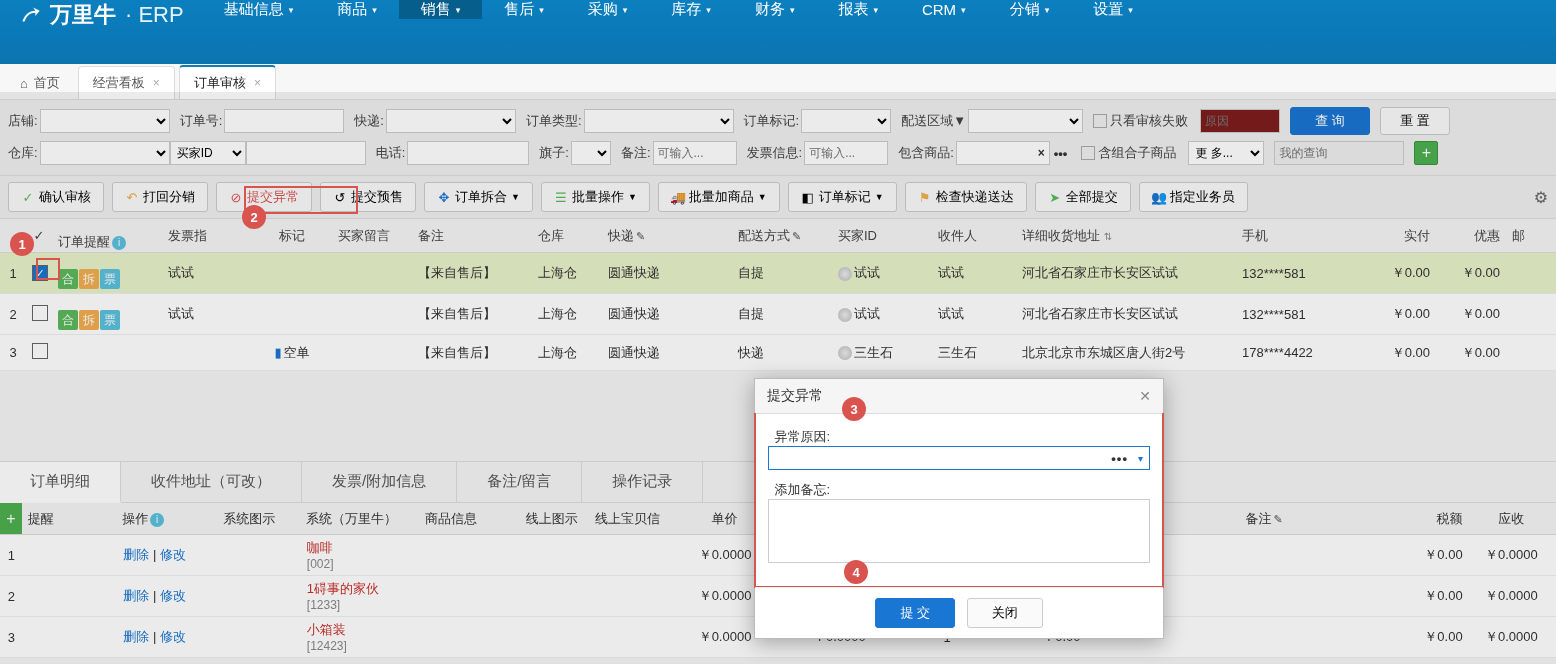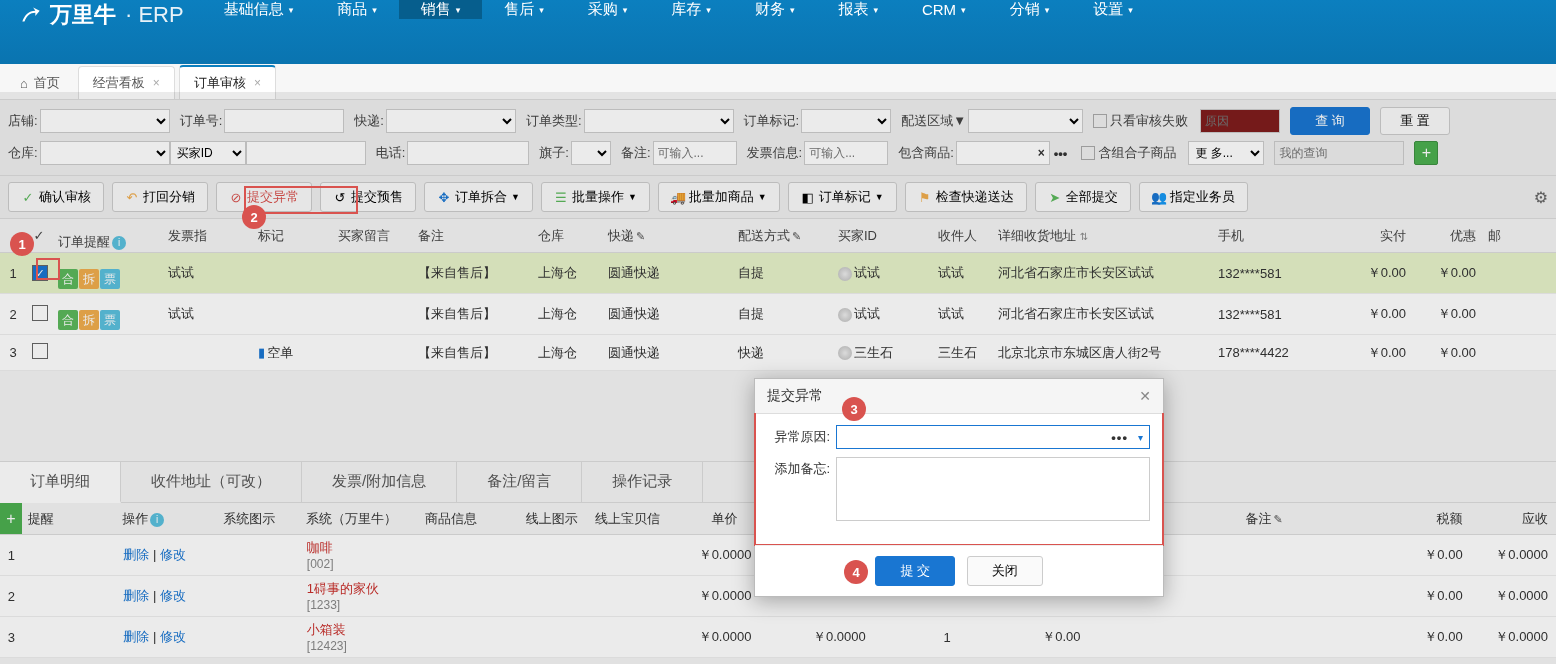--- a/index.html
+++ b/index.html
@@ -47,29 +47,29 @@
 
 .tbl { background: #fff; }
 .tbl-head, .tbl-row { display: flex; align-items: center; border-bottom: 1px solid #eee; min-height: 30px; }
 .tbl-head { background: #f5f5f5; font-weight: normal; color: #444; height: 34px; border-bottom: 1px solid #ddd; }
 .tbl-row.sel { background: #e6f2c9; }
 .cell { padding: 4px 6px; white-space: nowrap; overflow: hidden; font-size: 13px; }
 .c-idx { width: 26px; text-align: center; }
 .c-chk { width: 26px; text-align: center; }
 .c-remind { width: 110px; margin-top: 12px; }
 .c-inv { width: 90px; }
-.c-mark { width: 80px; }
+.c-mark { width: 80px; text-align: center; }
 .c-buyer { width: 80px; }
 .c-note { width: 120px; }
 .c-wh { width: 70px; }
 .c-express { width: 130px; }
 .c-deliv { width: 100px; }
 .c-buyid { width: 100px; }
 .c-recv { width: 60px; }
-.c-addr { width: 220px; }
+.c-addr { width: 220px; margin-left: 24px; }
 .c-phone { width: 130px; }
 .c-pay { width: 70px; text-align: right; }
 .c-disc { width: 70px; text-align: right; }
 .c-post { width: 40px; }
 
 .badge { display: inline-flex; }
 .bd { width: 20px; height: 20px; display: inline-flex; align-items: center; justify-content: center; color: #fff; font-size: 12px; border-radius: 2px; margin-right: 1px; }
 .bd.g { background: #5cb85c; }
 .bd.o { background: #f0ad4e; }
 .bd.b { background: #5bc0de; }
@@ -95,31 +95,31 @@
 .d-prod { width: 110px; }
 .d-onlineicon { width: 75px; }
 .d-online { width: 90px; }
 .d-price { width: 115px; text-align: center; }
 .d-price2 { width: 135px; text-align: center; }
 .d-qty { width: 100px; text-align: center; }
 .d-amt { width: 150px; text-align: center; }
 .d-sp { width: 120px; }
 .d-notes { width: 170px; }
 .d-tax { width: 80px; text-align: right; }
-.d-recv { width: 95px; text-align: right; padding-right: 8px; }
+.d-recv { width: 95px; text-align: center; padding-right: 8px; }
 .link { color: #1976d2; cursor: pointer; }
 .prod-red { color: #c9302c; }
 .prod-gray { color: #888; font-size: 12px; }
 
 
 .modal { position: absolute; left: 754px; top: 378px; width: 410px; background: #fff; border: 1px solid #bbb; box-shadow: 0 4px 20px rgba(0,0,0,0.3); z-index: 50; }
 .modal-head { background: #f5f5f5; border-bottom: 1px solid #ddd; padding: 8px 12px; display: flex; align-items: center; font-size: 14px; }
 .modal-head .x { margin-left: auto; color: #888; cursor: pointer; font-size: 14px; }
 .modal-body { padding: 12px; border: 2px solid #d9534f; border-top: none; margin: -1px; }
-.modal .row { display: flex; margin-bottom: 8px; }
+.modal .row { display: flex; margin-bottom: 8px; flex-direction: column; }
 .modal .lbl { width: 68px; text-align: right; padding-right: 6px; padding-top: 3px; }
 .modal .ctl { flex: 1; }
 .modal .combo { border: 1px solid #1976d2; height: 24px; width: 100%; display: flex; align-items: center; }
 .modal .combo .dots { margin-left: auto; padding: 0 4px; cursor: pointer; font-weight: bold; letter-spacing: 1px; }
 .modal .combo .caret2 { padding: 0 6px; color: #1976d2; cursor: pointer; font-size: 10px; }
 .modal textarea { width: 100%; height: 64px; border: 1px solid #ccc; resize: none; padding: 4px; font-size: 13px; }
 .modal-foot { padding: 10px; text-align: center; border-top: 1px solid #eee; }
 .modal-foot .btn { padding: 5px 24px; margin: 0 4px; }
 
 

